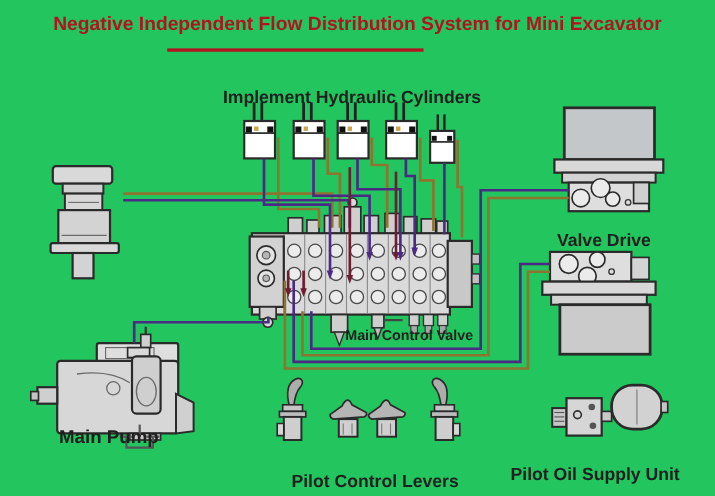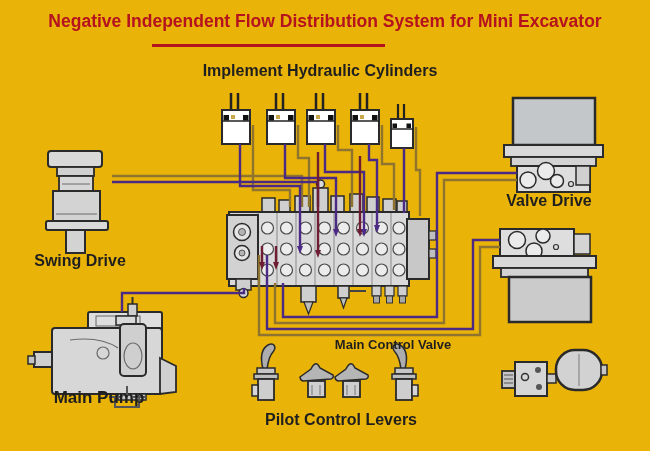--- a/index.html
+++ b/index.html
@@ -1,25 +1,25 @@
 <!DOCTYPE html>
 <html style="--title-red: #b5121f; --line-purple: #4b2a85; --line-gold: #8f7430; --line-maroon: #6e1d33; --label-dark: #1f1f1f;"><head>
 <meta charset="utf-8">
 <style>
   html,body{margin:0;padding:0;background:#ffffff;}
-  #stage{position:relative;width:650px;height:451px;background:#eab308;overflow:hidden;
+  #stage{position:relative;width:650px;height:451px;background:#22c55e;overflow:hidden;
          font-family:"Liberation Sans",sans-serif;}
   #diagram-svg{position:absolute;left:0;top:0;}
   .lbl{position:absolute;font-weight:bold;color:#1f1f1f;white-space:nowrap;
        transform:translateX(-50%);letter-spacing:0;}
   .lbl-title{position:absolute;left:325px;top:11px;transform:translateX(-50%);
        font-weight:bold;font-size:17.5px;color:var(--title-red,#b5121f);white-space:nowrap;}
   .title-underline{position:absolute;left:152px;top:44px;width:233px;height:3px;
        background:var(--title-red,#b5121f);}
-  .fs16{font-size:16px;} .fs17{font-size:17px;} .fs13{font-size:13px;}
+  .fs16{font-size:16px;margin-top:19px;} .fs17{font-size:17px;} .fs13{font-size:13px;}
   
   .ln-g{stroke:var(--line-gold,#8f7430);fill:none;stroke-width:2.4;}
   .ln-p{stroke:var(--line-purple,#4b2a85);fill:none;stroke-width:2.4;}
   .ln-m{stroke:var(--line-maroon,#6e1d33);fill:none;stroke-width:2.4;}
   .arr-p{fill:var(--line-purple,#4b2a85);stroke:none;}
   .arr-m{fill:var(--line-maroon,#6e1d33);stroke:none;}
   .comp{stroke:#2a2a2a;}
 </style>
 </head>
 <body>
@@ -283,18 +283,18 @@
       <polygon class="arr-p" points="374,225 380,225 377,233"></polygon>
     </g>
 
     <line x1="350" y1="291" x2="366" y2="291" stroke="#444" stroke-width="2"></line>
   </svg>
 
   <div class="lbl-title">Negative Independent Flow Distribution System for Mini Excavator</div>
   <div class="title-underline"></div>
 
   <div class="lbl fs16" style="left:320px;top:62px;">Implement Hydraulic Cylinders</div>
-  <div class="lbl fs16" style="left:80px;top:252px;">Swing Drive</div>
   <div class="lbl fs16" style="left:549px;top:192px;">Valve Drive</div>
-  <div class="lbl fs13" style="left:393px;top:297px;margin-top:40px;">Main Control Valve</div>
+  <div class="lbl fs13" style="left:372px;top:297px;">Main Control Valve</div>
   <div class="lbl fs17" style="left:99px;top:388px;">Main Pump</div>
   <div class="lbl fs16" style="left:341px;top:411px;text-align:center;">Pilot Control Levers</div>
+  <div class="lbl fs16" style="left:541px;top:404px;">Pilot Oil Supply Unit</div>
 </div>
 
 </body></html>

